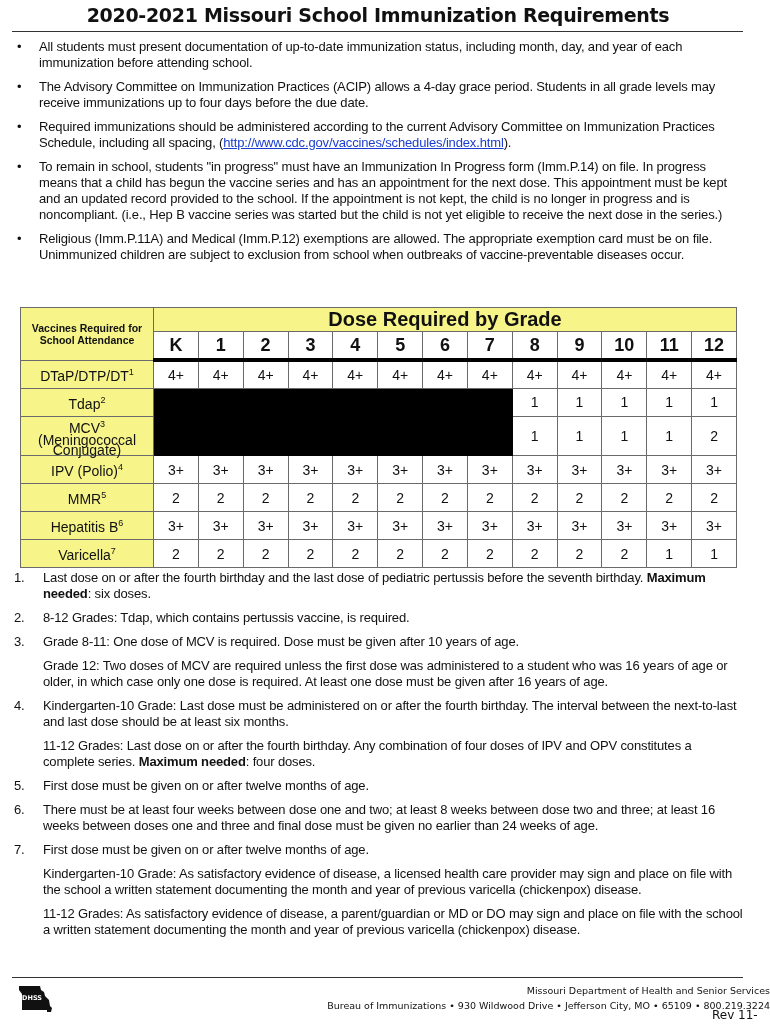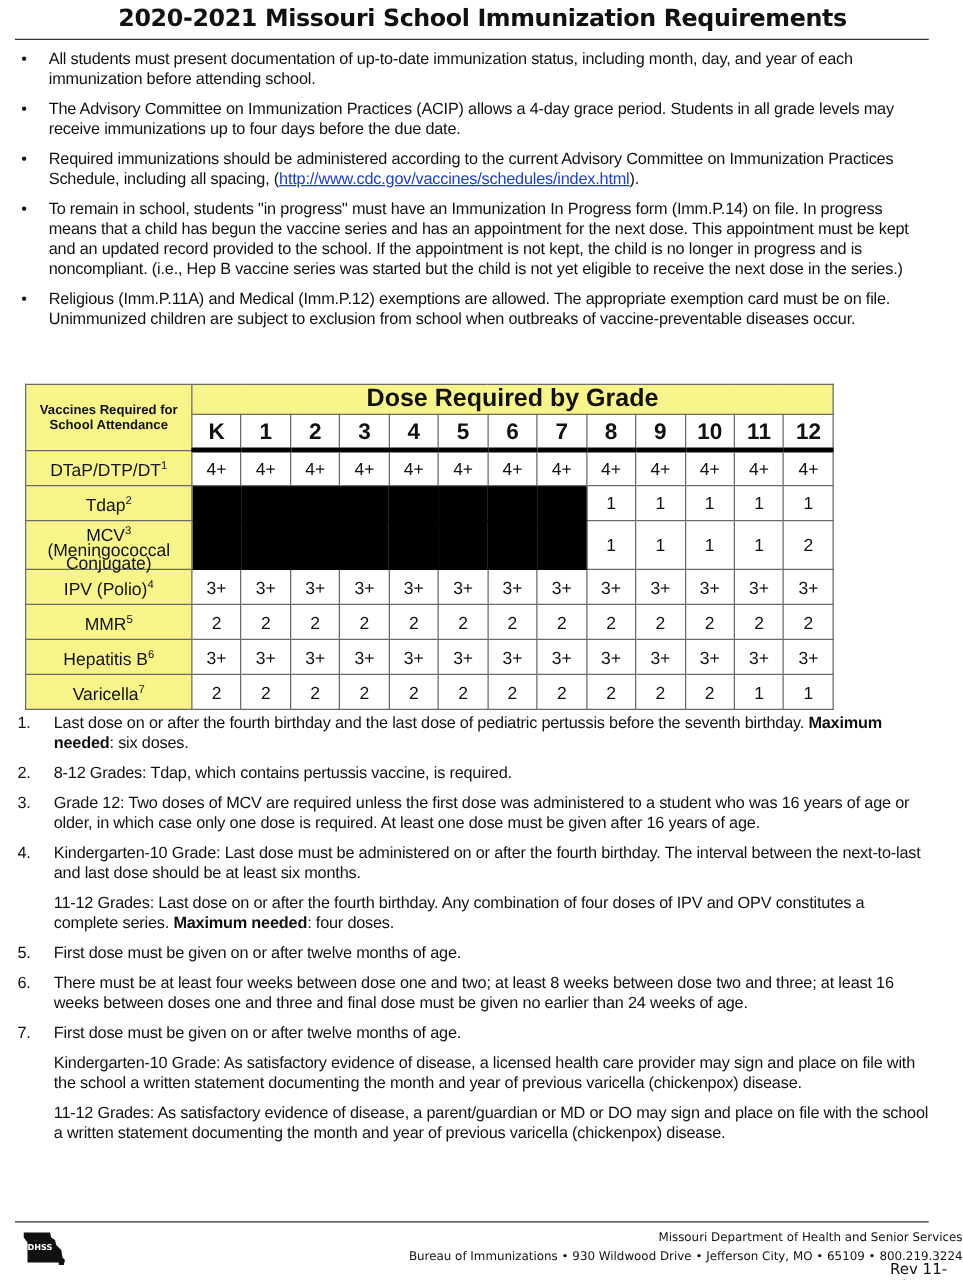--- a/index.html
+++ b/index.html
@@ -1,28 +1,28 @@
 <!DOCTYPE html>
 <html><head>
 <meta charset="utf-8">
 <style>
   html, body { margin: 0; padding: 0; background: #ffffff; }
   body { width: 770px; height: 1024px; position: relative; overflow: hidden;
          font-family: "Liberation Sans", sans-serif; color: #111; }
   .title { position: absolute; top: 4px; left: 0; width: 756px; text-align: center;
            font-family: "DejaVu Sans", sans-serif; font-weight: bold; font-size: 19px;
-           letter-spacing: -0.3px; color: #111; padding-left: 8px; }
+           letter-spacing: -0.3px; color: #111; }
   .rule { position: absolute; left: 12px; width: 731px; height: 1px; background: #333; }
   .bullets { position: absolute; top: 39px; left: 12px; width: 735px; margin: 0; padding: 0; list-style: none; }
   .bullets li { position: relative; padding-left: 27px; font-size: 13px; line-height: 16px;
                 margin-bottom: 8px; letter-spacing: -0.15px; }
   .bullets li .dot { position: absolute; left: 5px; top: 0; font-size: 13px; }
   .bullets a { color: #1a3ccf; text-decoration: underline; }
 
-  table.imm { position: absolute; top: 307px; left: 20px; width: 647px; border-collapse: collapse;
+  table.imm { position: absolute; top: 307px; left: 20px; width: 717px; border-collapse: collapse;
               font-family: "Liberation Sans", sans-serif; table-layout: fixed; }
   table.imm td, table.imm th { border: 1px solid #6a6a6a; text-align: center; padding: 0; }
   .yellow { background: #f7f58a; }
   .corner { width: 132px; font-size: 10.5px; font-weight: bold; line-height: 12px; }
   .dosehead { height: 17px; font-size: 20px; font-weight: bold; text-align: center; }
   .grade { height: 26px; font-size: 18px; font-weight: bold; background: #fff; }
   tr.thick td, tr.thick th { border-bottom: 4px solid #000; }
   .vname { height: 27px; font-size: 14px; line-height: 15px; }
   .vname sup { font-size: 9px; }
   .vname .sub { font-size: 14px; display: block; line-height: 10px; }
@@ -201,20 +201,21 @@
     <li>
       <span class="num">1.</span>
       <p><span class="">Last dose on or after the fourth birthday and the last dose of pediatric pertussis before the seventh birthday. </span><span class="b">Maximum needed</span><span class="">: six doses.</span></p>
     </li>
     <li>
       <span class="num">2.</span>
       <p><span class="u">8-12 Grades</span><span class="">:  Tdap, which contains pertussis vaccine, is required.</span></p>
     </li>
     <li>
       <span class="num">3.</span>
+      <p><span class="u">Grade 8-11</span><span class="">:  One dose of MCV is required.  Dose must be given after 10 years of age.</span></p>
       <p><span class="u">Grade 12</span><span class="">:  Two doses of MCV are required unless the first dose was administered to a student who was 16 years of age or older, in which case only one dose is required.  At least one dose must be given after 16 years of age.</span></p>
     </li>
     <li>
       <span class="num">4.</span>
       <p><span class="u">Kindergarten-10 Grade</span><span class="">:  Last dose must be administered on or after the fourth birthday.  The interval between the next-to-last and last dose should be at least six months.</span></p>
       <p><span class="u">11-12 Grades</span><span class="">:  Last dose on or after the fourth birthday.  Any combination of four doses of IPV and OPV constitutes a complete series.  </span><span class="b">Maximum needed</span><span class="">:  four doses.</span></p>
     </li>
     <li>
       <span class="num">5.</span>
       <p><span class="">First dose must be given on or after twelve months of age.</span></p>

